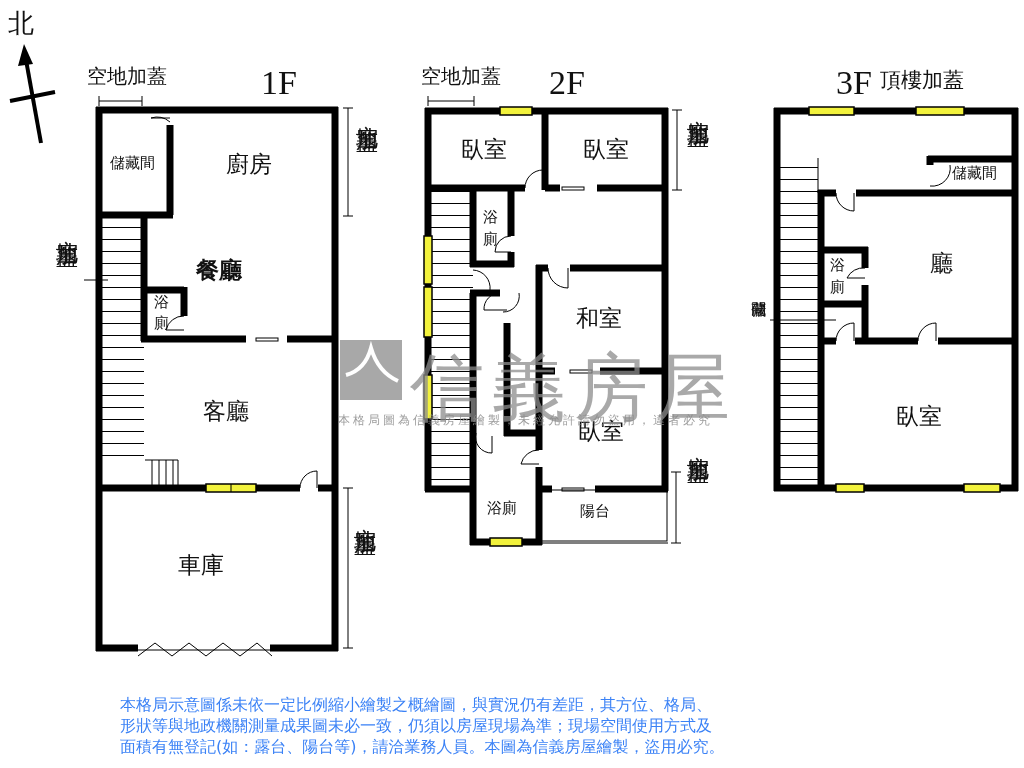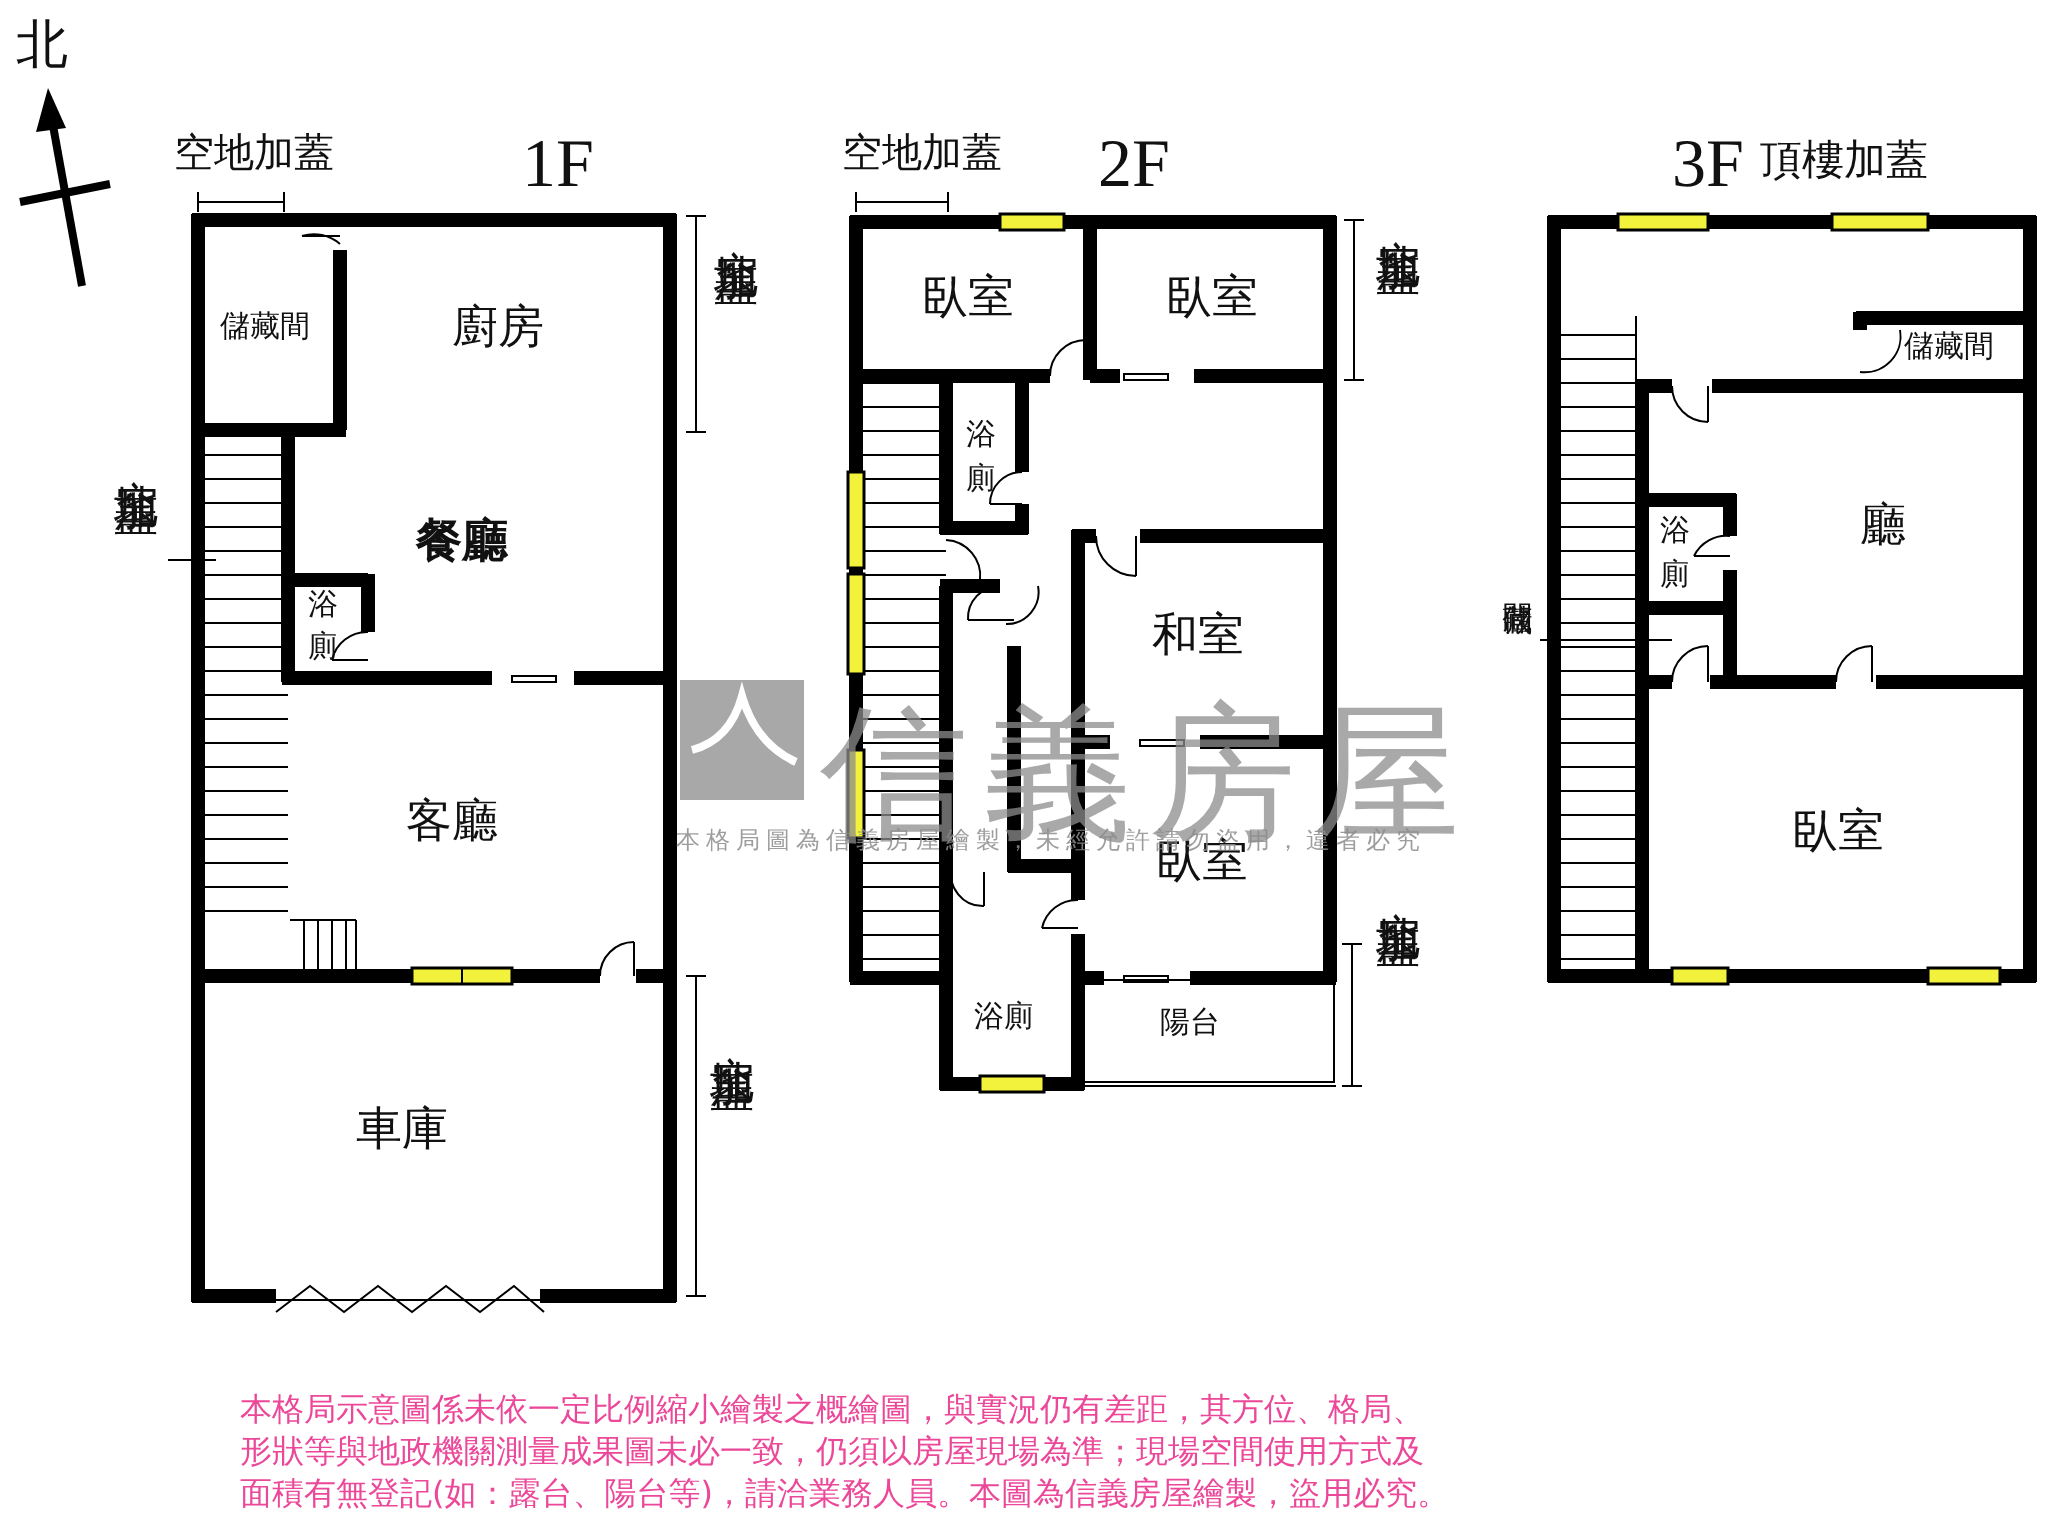--- a/index.html
+++ b/index.html
@@ -9,21 +9,21 @@
   .lbl { position:absolute; white-space:nowrap; line-height:1; color:#111; }
   .room { font-family:"DejaVu Sans", "Liberation Sans", sans-serif; font-size:23px; }
   .room-sm { font-family:"DejaVu Sans", "Liberation Sans", sans-serif; font-size:15px; }
   .vtext { font-family:"DejaVu Sans", "Liberation Sans", sans-serif; font-size:22px; width:24px; text-align:center; line-height:1.15; writing-mode:vertical-rl; text-orientation:upright; letter-spacing:2px; }
   .vtext-sm { font-family:"DejaVu Sans", "Liberation Sans", sans-serif; font-size:15px; line-height:1.25; writing-mode:vertical-rl; text-orientation:upright; }
   .floor { font-family:"Liberation Serif", "DejaVu Serif", serif; font-size:34px; }
   .ext { font-family:"DejaVu Sans", "Liberation Sans", sans-serif; font-size:20px; }
   .wm-big { font-family:"DejaVu Sans", "Liberation Sans", sans-serif; font-size:74px; color:rgba(140,140,140,0.75); letter-spacing:8px; }
   .wm-small { font-family:"DejaVu Sans", "Liberation Sans", sans-serif; font-size:12px; color:rgba(140,140,140,0.85); letter-spacing:3px; }
   .disclaimer { position:absolute; left:120px; top:694px; width:800px;
-    font-family:"DejaVu Sans", "Liberation Sans", sans-serif; font-size:16px; line-height:21px; color:#ec4899; }
+    font-family:"DejaVu Sans", "Liberation Sans", sans-serif; font-size:16px; line-height:21px; color:#3b82f6; }
   .disclaimer div { white-space:nowrap; }
 </style>
 </head>
 <body>
 
 <svg id="plan" viewBox="0 0 1024 768" xmlns="http://www.w3.org/2000/svg">
   <defs>
     <pattern id="stairs" width="40" height="12" patternUnits="userSpaceOnUse">
       <rect width="40" height="12" fill="#fff"></rect>
       <line x1="0" y1="11.5" x2="40" y2="11.5" stroke="#000" stroke-width="1"></line>
@@ -227,21 +227,21 @@
 
 <div class="lbl" style="left:8px;top:10px;font-size:26px;">北</div>
 
 <div class="lbl floor" style="left:220px;top:66px;margin-left:41px;">1F</div>
 <div class="lbl ext" style="left:87px;top:66px;">空地加蓋</div>
 <div class="lbl vtext" style="left:56px;top:222px;">空地加蓋</div>
 <div class="lbl vtext" style="left:356px;top:107px;">空地加蓋</div>
 <div class="lbl vtext" style="left:354px;top:510px;">空地加蓋</div>
 <div class="lbl room-sm" style="left:110px;top:156px;">儲藏間</div>
 <div class="lbl room" style="left:226px;top:153px;">廚房</div>
-<div class="lbl room" style="left:208px;top:259px;font-weight:bold;font-family:Liberation Serif, serif;">餐廳</div>
+<div class="lbl room" style="left:196px;top:259px;font-weight:bold;">餐廳</div>
 <div class="lbl room-sm" style="left:154px;top:295px;">浴</div>
 <div class="lbl room-sm" style="left:154px;top:316px;">廁</div>
 <div class="lbl room" style="left:203px;top:400px;text-align:center;">客廳</div>
 <div class="lbl room" style="left:178px;top:554px;">車庫</div>
 
 <div class="lbl floor" style="left:549px;top:66px;text-align:center;">2F</div>
 <div class="lbl ext" style="left:421px;top:66px;">空地加蓋</div>
 <div class="lbl vtext" style="left:687px;top:102px;">空地加蓋</div>
 <div class="lbl vtext" style="left:687px;top:438px;">空地加蓋</div>
 <div class="lbl room" style="left:461px;top:138px;">臥室</div>

